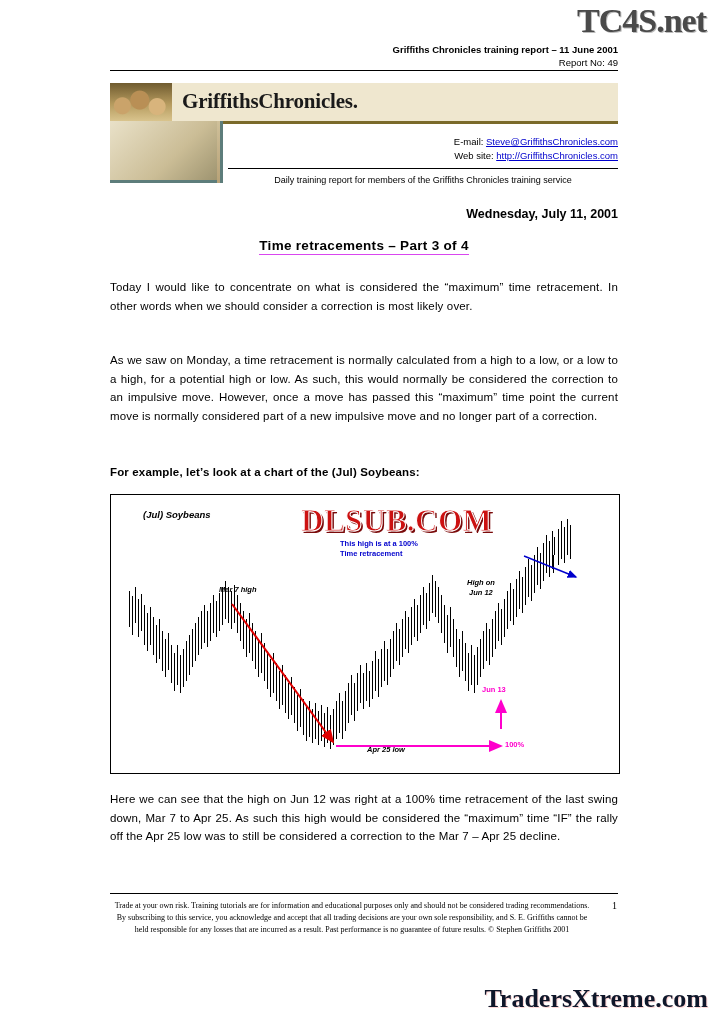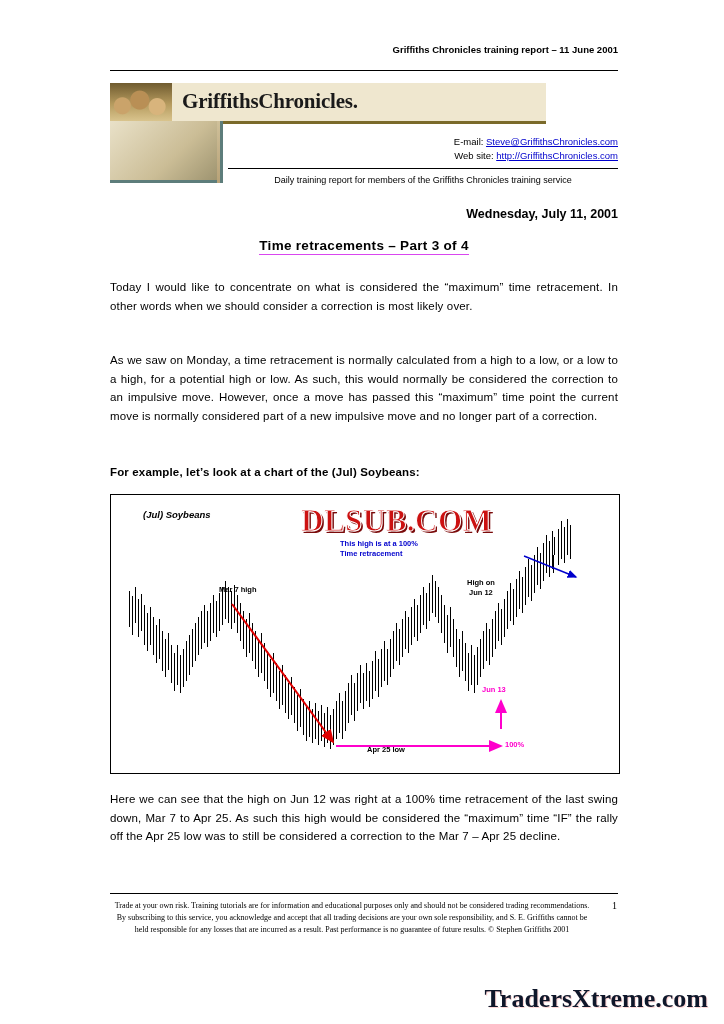--- a/index.html
+++ b/index.html
@@ -30,21 +30,21 @@
     font-size:9.5px;font-weight:bold;
   }
   .hdr .rep{font-weight:normal;font-size:9.5px;margin-top:2px;}
   .hdr-rule{
     position:absolute;left:110px;top:70px;width:508px;height:0;
     border-top:1px solid #000;
   }
 
   
   .logobox{
-    position:absolute;left:110px;top:83px;width:436px;height:38px;
+    position:absolute;left:110px;top:83px;width:508px;height:38px;
     background:#efe7cf;
     border-bottom:3px solid #7a6a2a;
   }
   .logo-img{
     position:absolute;left:0;top:0;width:62px;height:38px;
     background:
       radial-gradient(circle at 20% 60%, #caa36a 0 8px, transparent 9px),
       radial-gradient(circle at 48% 45%, #b98f55 0 9px, transparent 10px),
       radial-gradient(circle at 76% 62%, #d8b47c 0 8px, transparent 9px),
       linear-gradient(#6f5b2f, #b59a5e 55%, #d9c48d);
@@ -128,21 +128,21 @@
     font-family:"Liberation Sans", sans-serif;
     font-size:9.5px;font-weight:bold;font-style:italic;
   }
   .ann{
     position:absolute;
     font-family:"Liberation Sans", sans-serif;
     font-size:7.5px;font-weight:bold;
   }
   .ann-blue{color:#0000cc;}
   .ann-pink{color:#ff00cc;}
-  .ann-black{color:#000;}
+  .ann-black{color:#000;font-style:italic;}
 
   .dlsub{
     position:absolute;left:190px;top:8px;
     font-family:"Liberation Serif", serif;
     font-size:31px;font-weight:bold;
     color:#cc1111;
     -webkit-text-stroke:1px #fff;
     text-shadow:2px 2px 0 #7a0a0a;
     letter-spacing:0.5px;
   }
@@ -170,23 +170,25 @@
     font-size:26px;font-weight:bold;
     color:#0f172a;
     text-shadow:1px 1px 0 #ffd7d7;
   }
 </style>
 </head>
 <body>
 
 <div class="page">
 
+  <div class="tc4s">TC4S.net</div>
 
   <div class="hdr">
     <div>Griffiths Chronicles training report – 11  June 2001</div>
+    <div class="rep">Report No: 49</div>
   </div>
   <div class="hdr-rule"></div>
 
   <div class="logobox">
     <div class="logo-img"></div>
     <div class="logo-text">GriffithsChronicles.</div>
   </div>
   <div class="logo-side">
     <div class="logo-side-inner"></div>
   </div>

